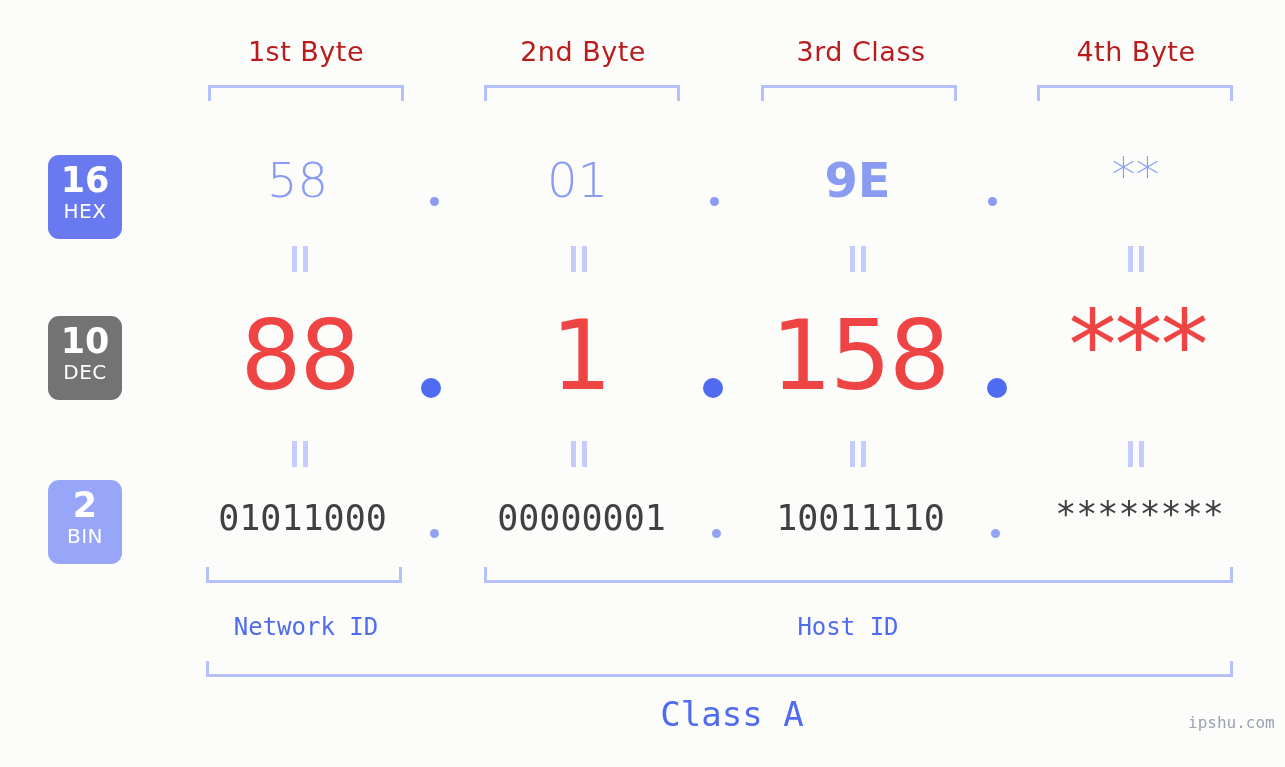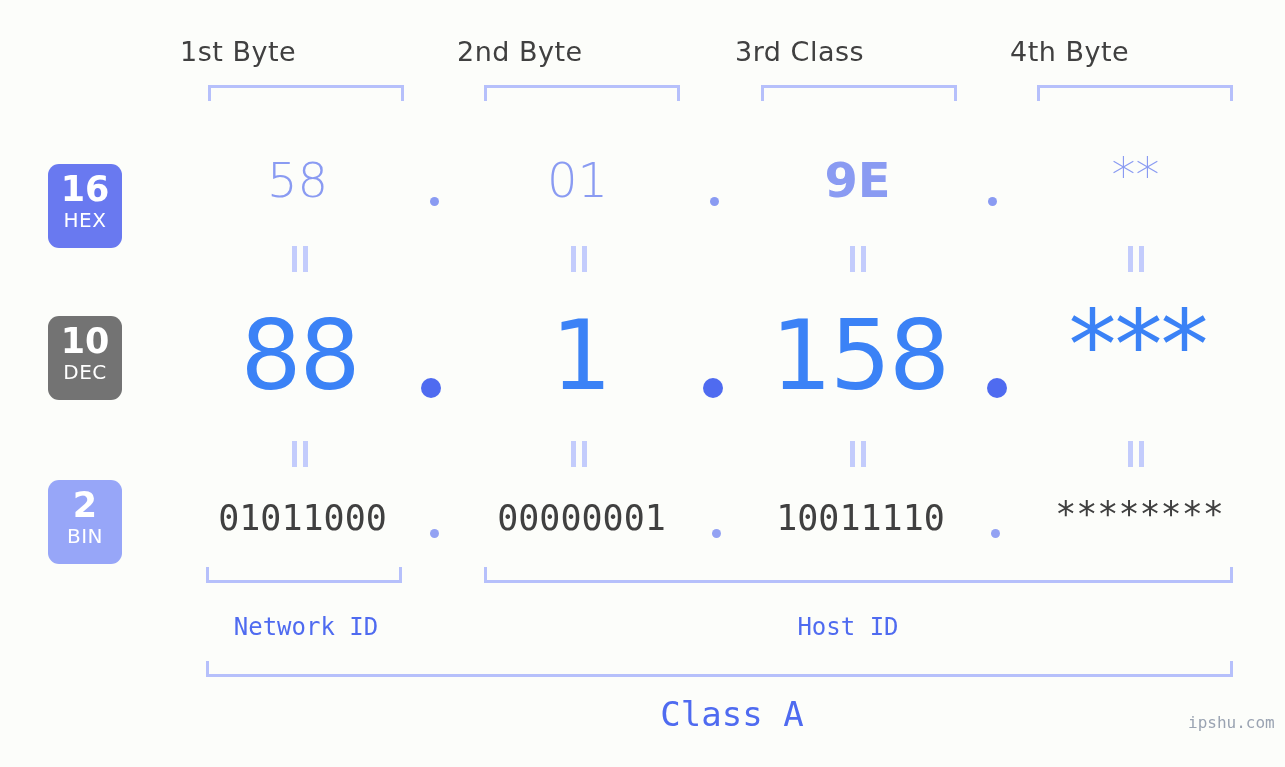--- a/index.html
+++ b/index.html
@@ -17,23 +17,24 @@
   #stage {
     position: absolute;
     left: 0; top: 0;
     width: 1285px;
     height: 767px;
   }
   .abs { position: absolute; }
 
   
   .byte-header {
-    color: #404040;
+    color: #b91c1c;
     font-size: 27px;
     font-family: "DejaVu Sans", sans-serif;
+    text-align: center;
     letter-spacing: 0.5px;
     white-space: nowrap;
   }
 
   
   .bracket-down {
     border: 3px solid #b6c0fb;
     border-bottom: none;
     height: 16px;
     box-sizing: border-box;
@@ -77,21 +78,21 @@
     white-space: nowrap;
     font-family: "DejaVu Sans Mono", monospace;
   }
   .hex-val {
     color: #8a9bf2;
     font-size: 48px;
     font-family: "DejaVu Sans", sans-serif;
     font-weight: 300;
   }
   .dec-val {
-    color: #3b82f6;
+    color: #ef4444;
     font-size: 96px;
     font-family: "DejaVu Sans", sans-serif;
     font-weight: 400;
     letter-spacing: -2px;
   }
   .bin-val {
     color: #404040;
     font-size: 35px;
     font-family: "DejaVu Sans Mono", monospace;
     letter-spacing: 0px;
@@ -151,21 +152,21 @@
   <div class="abs byte-header" style="left:180px; top:36px; width:252px;">1st Byte</div>
   <div class="abs byte-header" style="left:457px; top:36px; width:252px;">2nd Byte</div>
   <div class="abs byte-header" style="left:735px; top:36px; width:252px;">3rd Class</div>
   <div class="abs byte-header" style="left:1010px; top:36px; width:252px;">4th Byte</div>
 
   <div class="abs bracket-down" style="left:208px; top:85px; width:196px;"></div>
   <div class="abs bracket-down" style="left:484px; top:85px; width:196px;"></div>
   <div class="abs bracket-down" style="left:761px; top:85px; width:196px;"></div>
   <div class="abs bracket-down" style="left:1037px; top:85px; width:196px;"></div>
 
-  <div class="abs badge badge-hex" style="left:48px; top:155px;margin-top:9px;">
+  <div class="abs badge badge-hex" style="left:48px; top:155px;">
     <span class="num">16</span>
     <span class="lbl">HEX</span>
   </div>
 
   <div class="abs val hex-val" style="left:180px; top:152px; width:235px;">58</div>
   <div class="abs dot dot-hex" style="left:430px; top:197px;"></div>
   <div class="abs val hex-val" style="left:460px; top:152px; width:235px;">01</div>
   <div class="abs dot dot-hex" style="left:710px; top:197px;"></div>
   <div class="abs val hex-val" style="left:740px; top:152px; width:235px;font-weight:bold;">9E</div>
   <div class="abs dot dot-hex" style="left:988px; top:197px;"></div>

